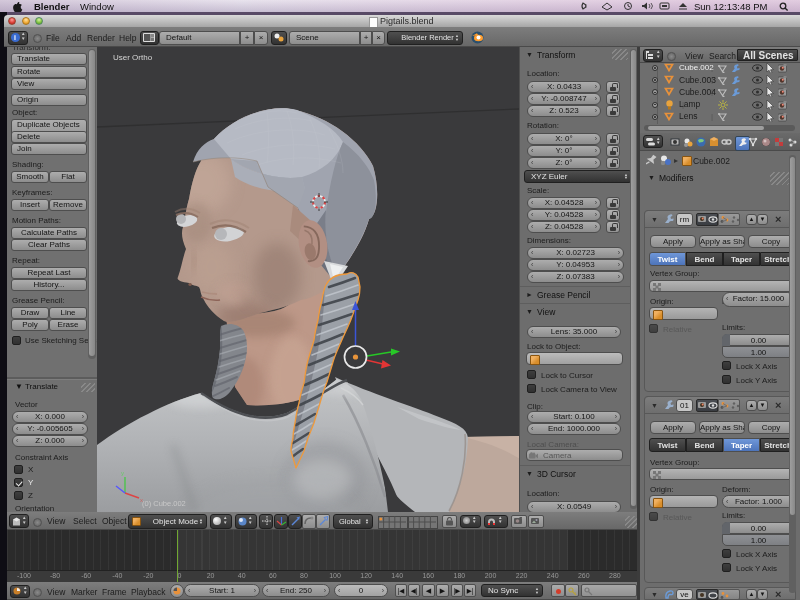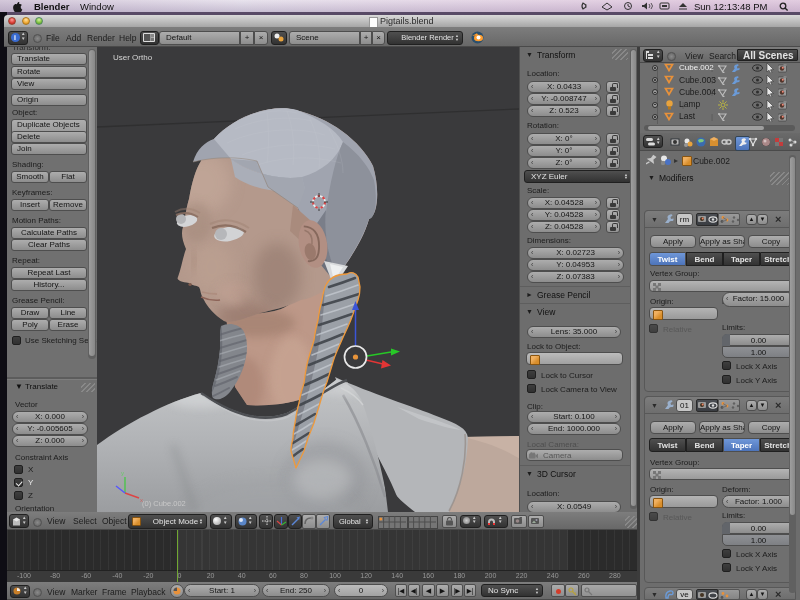--- a/index.html
+++ b/index.html
@@ -559,21 +559,21 @@
         <path d="M1.5 1.5 L8.5 1.5 L5 7.5z" fill="none" stroke="#e8913a" stroke-width="1.7"></path>
       </svg>
       <svg class="a" style="left:78px;top:66.3px" width="9" height="8" opacity=".75">
         <path d="M1 1 L8 1 L4.5 6.5z" fill="none" stroke="#d8d8d8" stroke-width="1.1"></path>
         <circle cx="1" cy="1" r="1" fill="#d8d8d8"></circle>
         <circle cx="10" cy="1" r="1" fill="#d8d8d8"></circle>
         <circle cx="5.5" cy="7.5" r="1" fill="#d8d8d8"></circle>
       </svg>
       <div class="a" style="left:71px;top:64.8px;font-size:8px;color:#555">|</div>
       <div class="a" style="left:39px;top:64.8px;font-size:8.5px;color:#1c1c1c;white-space:nowrap;left:76px"></div>
-      <div class="a" style="left:39px;top:64.3px;font-size:8.5px;color:#1c1c1c;white-space:nowrap">Last</div>
+      <div class="a" style="left:39px;top:64.3px;font-size:8.5px;color:#1c1c1c;white-space:nowrap">Lens</div>
       <svg class="a" style="left:112px;top:65.8px" width="11" height="8">
         <ellipse cx="5.5" cy="4" rx="5" ry="3.2" fill="none" stroke="#2e2e2e" stroke-width="1"></ellipse>
         <circle cx="5.5" cy="4" r="1.5" fill="#2e2e2e"></circle>
       </svg>
       <svg class="a" style="left:126px;top:64.8px" width="9" height="10">
         <path d="M1 0 L7.5 6.5 L4.5 6.8 L6 10 L4.5 10 L3 7.2 L1 9z" fill="#e8e8e8" stroke="#333" stroke-width=".6"></path>
       </svg>
       <svg class="a" style="left:138px;top:65.8px" width="11" height="9">
         <rect x="0" y="1" width="8.5" height="7" rx="1" fill="#9a9a9a" stroke="#444" stroke-width=".7"></rect>
         <circle cx="4" cy="4.5" r="2.2" fill="#50342a"></circle>

